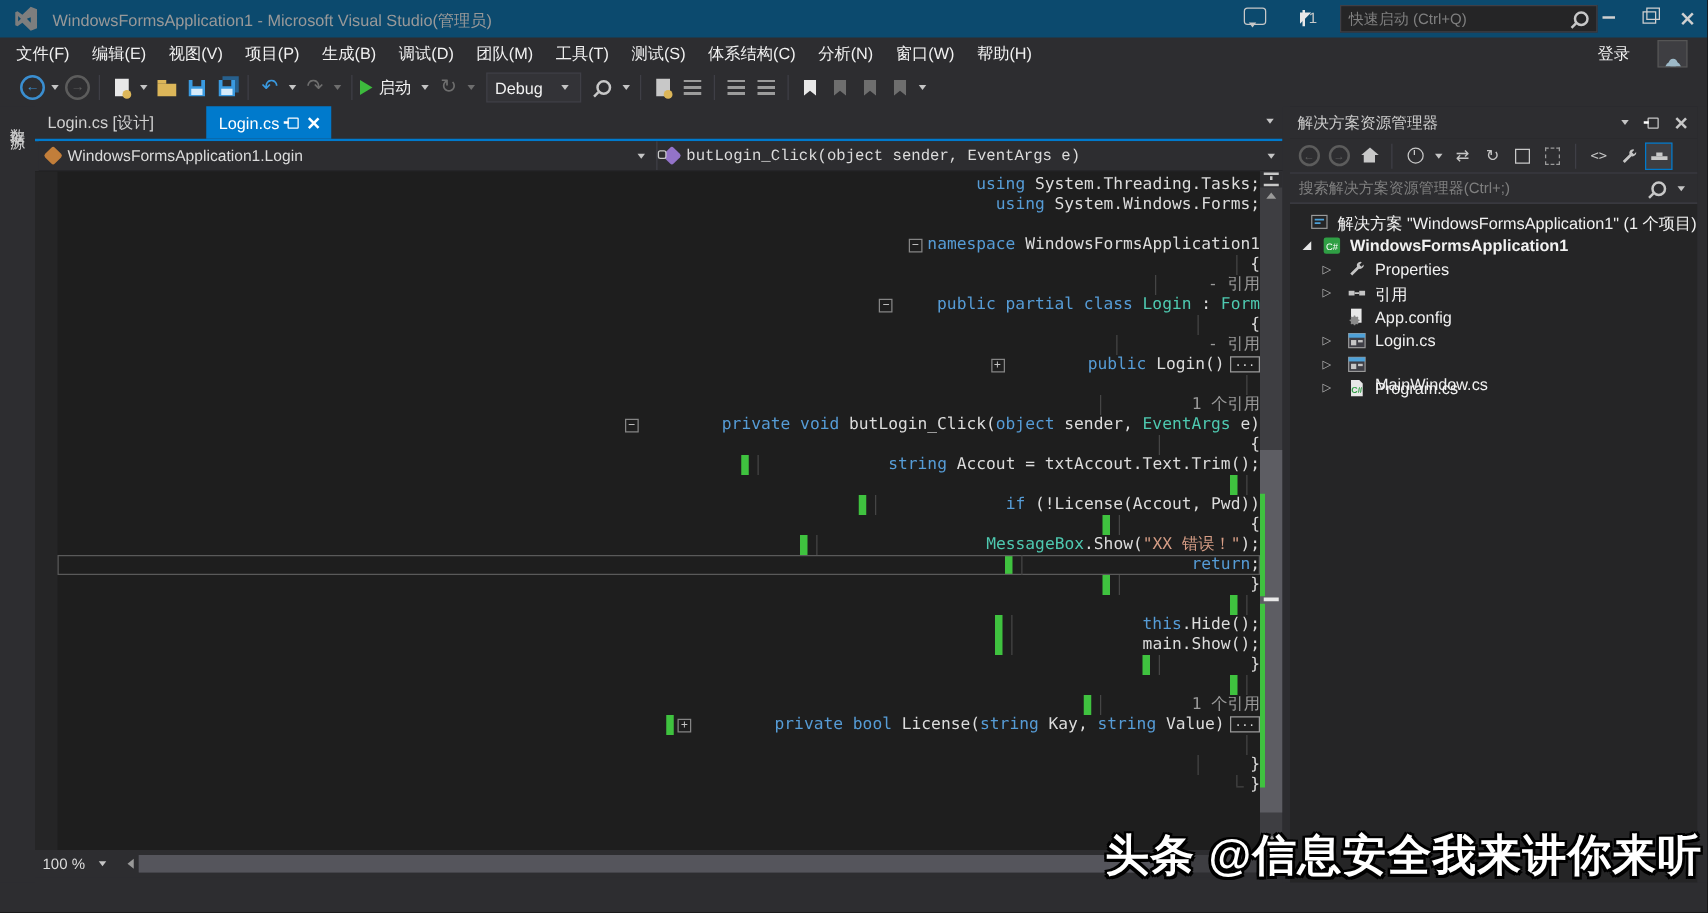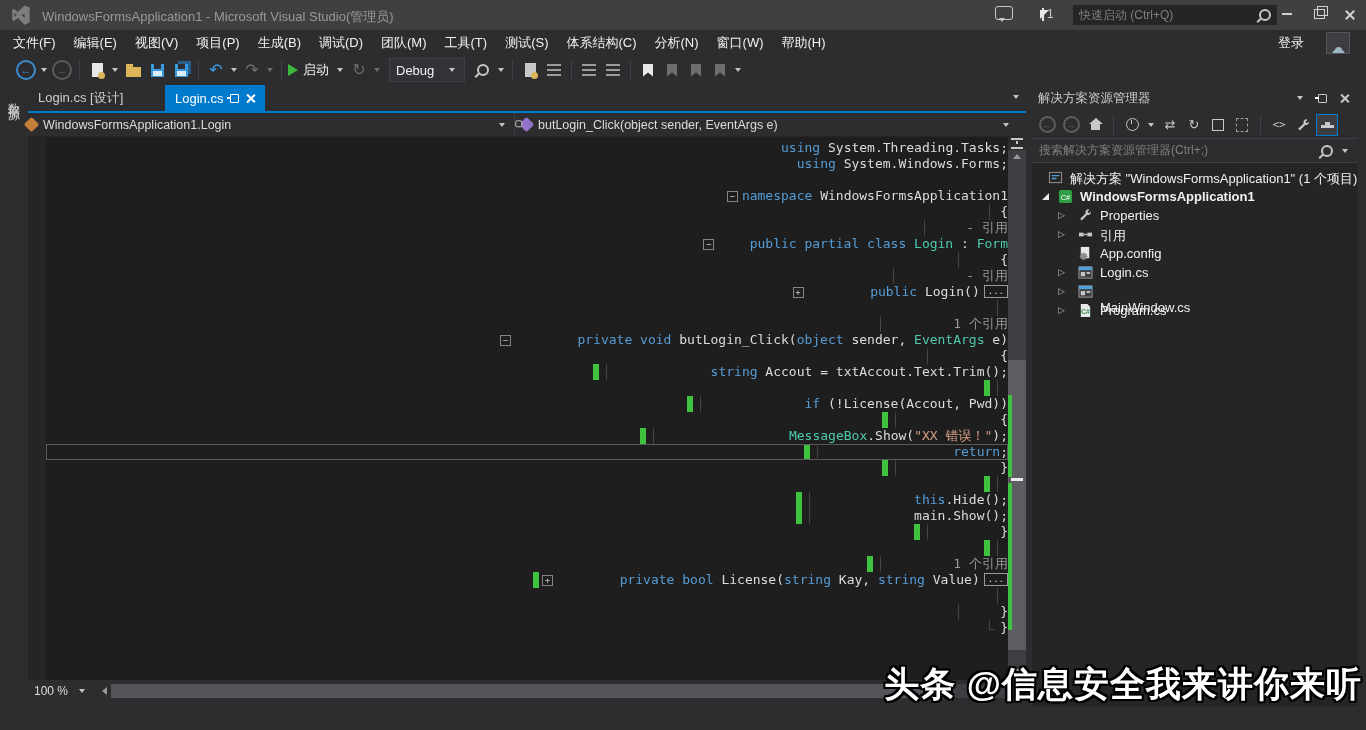--- a/index.html
+++ b/index.html
@@ -1,19 +1,19 @@
 <!DOCTYPE html>
 <html><head>
 <meta charset="utf-8">
 <style>
   html,body{margin:0;padding:0;background:#111;}
   .window{position:relative;width:1366px;height:730px;background:#2d2d30;overflow:hidden;
           font-family:"Liberation Sans",sans-serif;color:#f1f1f1;}
   
-  .titlebar{position:absolute;left:0;top:0;width:100%;height:30px;background:#404040;}
+  .titlebar{position:absolute;left:0;top:0;width:100%;height:30px;background:#0c4a6e;}
   .vslogo{position:absolute;left:9px;top:4px;}
   .title-text{position:absolute;left:42px;top:8px;font-size:13px;color:#999;}
   .tb-icon{position:absolute;top:6px;color:#c8c8c8;}
   .feedback{left:995px;width:16px;height:12px;border:1.5px solid #c8c8c8;border-radius:3px;}
   .feedback:after{content:"";position:absolute;left:3px;top:11px;border-left:3px solid transparent;
      border-right:3px solid transparent;border-top:4px solid #c8c8c8;}
   .flag{left:1040px;top:7px;font-size:12px;display:flex;align-items:center;gap:3px;}
   .flag-shape{width:0;height:0;border-top:9px solid #e8e8e8;border-right:9px solid transparent;display:inline-block;}
   .flag-pole{width:2px;height:13px;background:#e8e8e8;display:inline-block;margin-left:-10px;}
   .quicklaunch{position:absolute;left:1072px;top:4px;width:206px;height:22px;background:#252526;
@@ -69,25 +69,25 @@
   .tab{position:absolute;top:0;height:26px;font-size:13px;display:flex;align-items:center;padding:0 10px;box-sizing:border-box;}
   .tab.inactive{left:0;color:#d0d0d0;justify-content:center;}
   .tab.active{left:137px;background:#007acc;color:#fff;gap:7px;}
   .pin-icon{width:7px;height:7px;border:1.5px solid #fff;border-radius:1px;position:relative;transform:rotate(90deg);}
   .pin-icon:after{content:"";position:absolute;left:2px;top:7px;width:1.5px;height:4px;background:#fff;}
   .tab-close{position:relative;width:9px;height:9px;}
   .tab-close:before,.tab-close:after{content:"";position:absolute;left:4px;top:-1px;width:1.6px;height:11px;background:#fff;}
   .tab-close:before{transform:rotate(45deg);} .tab-close:after{transform:rotate(-45deg);}
   .doc-drop{position:absolute;right:4px;top:10px;}
   .tab-underline{position:absolute;left:28px;top:111px;width:998px;height:2px;background:#007acc;}
-  .navbar{position:absolute;left:20px;top:113px;width:998px;height:24px;background:#2d2d30;display:flex;border-bottom:1px solid #252528;box-sizing:border-box;}
+  .navbar{position:absolute;left:31px;top:113px;width:998px;height:24px;background:#2d2d30;display:flex;border-bottom:1px solid #252528;box-sizing:border-box;}
   .combo{display:flex;align-items:center;font-size:12.5px;color:#dcdcdc;padding:0 6px;gap:6px;box-sizing:border-box;}
   .combo .caret{margin-left:auto;}
   .combo.typec{width:495px;border-right:1px solid #3f3f46;}
-  .combo.memberc{flex:1;}
+  .combo.memberc{flex:1;font-family:Liberation Mono, monospace;}
   .class-icon{width:11px;height:11px;background:#c27e3a;transform:rotate(45deg);border-radius:2px;}
   .method-icon{width:11px;height:11px;background:#9373c9;transform:rotate(45deg);border-radius:2px;position:relative;}
   .lock-dot{position:absolute;left:-4px;bottom:-3px;width:5px;height:5px;border:1.5px solid #c8c8c8;border-radius:2px;transform:rotate(-45deg);background:#2d2d30;}
   
   .editor{position:absolute;left:28px;top:137px;width:980px;height:543px;background:#1e1e1e;overflow:hidden;}
   .ind-margin{position:absolute;left:0;top:0;bottom:0;width:18px;background:#252526;}
   .code-lines{position:absolute;left:18px;top:3px;right:0;}
   .code-line{display:flex;height:16px;font-family:"DejaVu Sans Mono",monospace;font-size:13px;line-height:16px;white-space:pre;justify-content:flex-end;}
   .code-line.current{outline:1px solid #5a5a5a;outline-offset:-1px;}
   .chg{width:6px;flex:none;} .chg.on{background:#3fc23f;}

